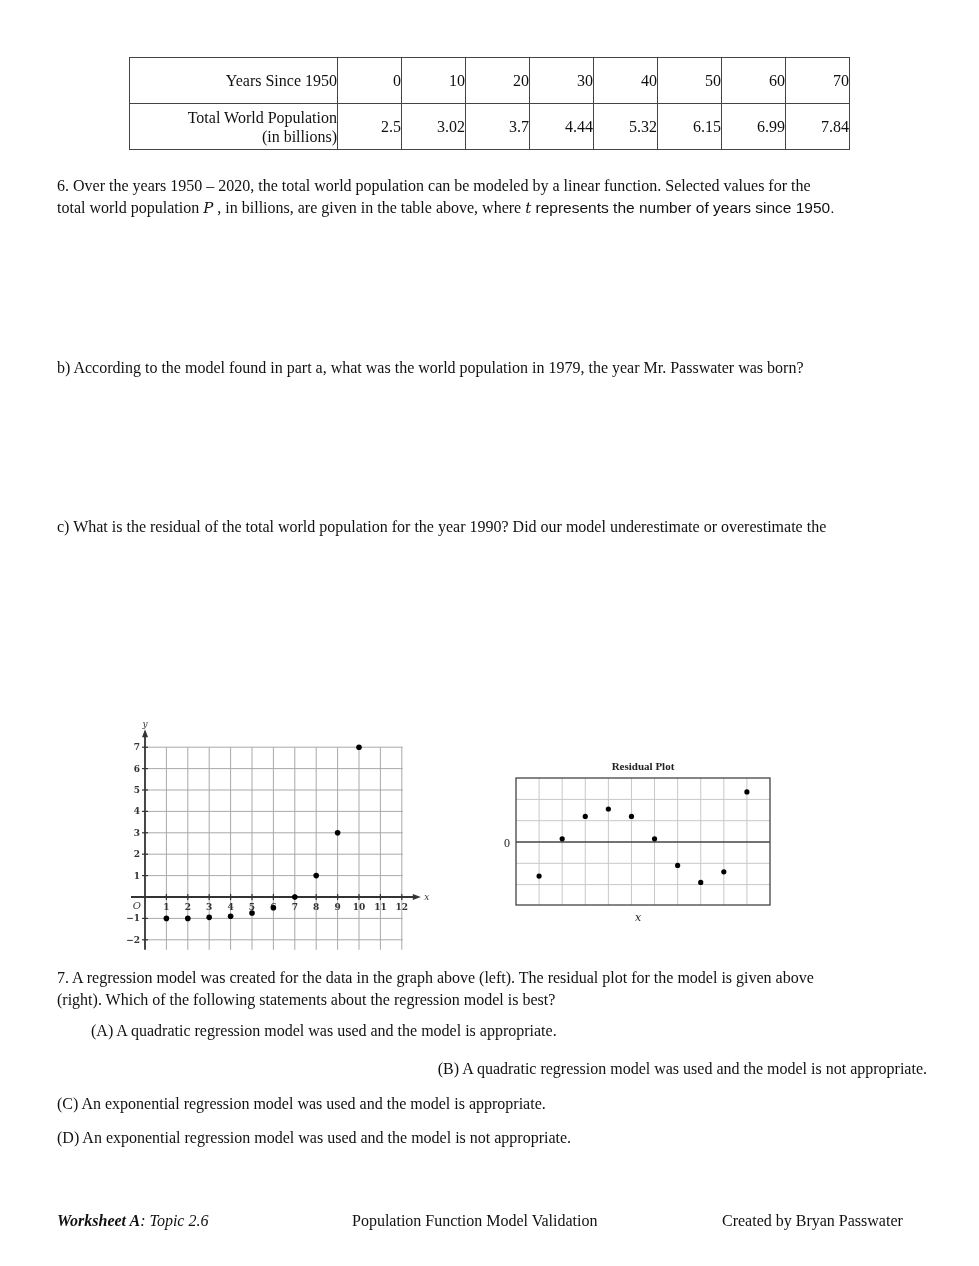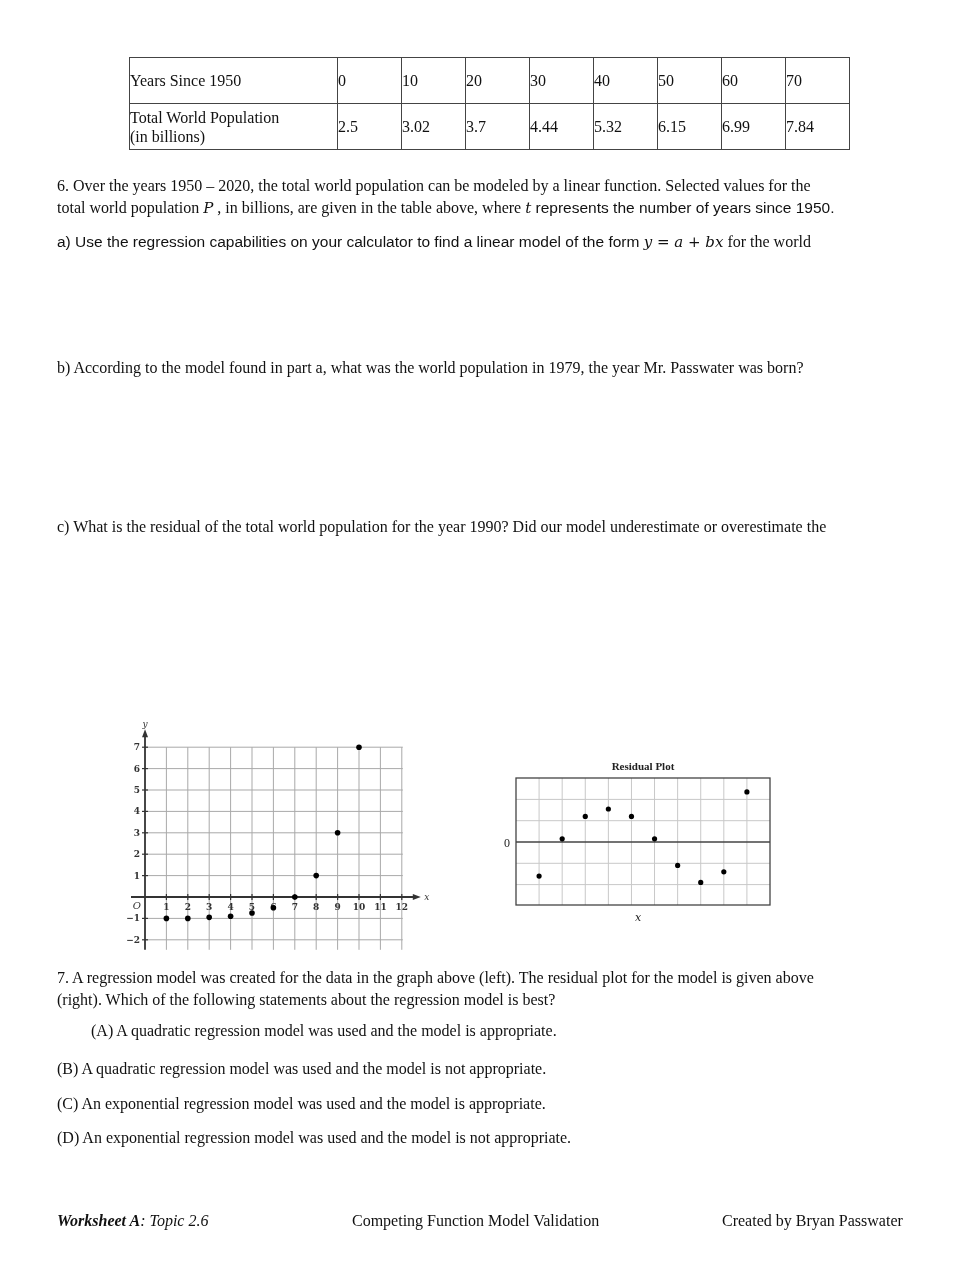--- a/index.html
+++ b/index.html
@@ -1,21 +1,21 @@
 <!DOCTYPE html>
 <html><head>
 <meta charset="utf-8">
 <style>
   html, body { margin: 0; padding: 0; background: #ffffff; }
   body { width: 979px; height: 1266px; position: relative; overflow: hidden;
          font-family: "Liberation Serif", serif; color: #111; }
   .abs { position: absolute; }
   table.pop { position: absolute; left: 129px; top: 57px; border-collapse: collapse;
               font-family: "Liberation Serif", serif; font-size: 16px; }
-  table.pop td { border: 1.5px solid #444; text-align: left; padding: 0; line-height: 19px; }
+  table.pop td { border: 1.5px solid #444; text-align: right; padding: 0; line-height: 19px; }
   table.pop tr.r1 td { height: 45px; }
   table.pop tr.r2 td { height: 45px; }
   table.pop td.hdr { width: 207px; }
   table.pop td.val { width: 63px; }
   .para { position: absolute; left: 57px; font-size: 16px; line-height: 22px; width: 870px; }
   .para .math { font-family: "DejaVu Serif", serif; font-style: italic; font-size: 15px; }
   .para .sans { font-family: "Liberation Sans", sans-serif; font-size: 15.5px; }
   .footer { position: absolute; top: 1212px; font-size: 16px; }
   svg text { font-family: "DejaVu Serif", serif; }
 </style>
@@ -51,21 +51,20 @@
   </tr>
 </tbody>
   </table>
 
 <div class="para" style="top:175px;">
   <div>6.  Over the years 1950 – 2020, the total world population can be modeled by a linear function.  Selected values for the</div>
   <div><span>total world population </span><span class="math">P</span><span> , in billions, are given in the table above, where </span><span class="math">t</span><span class="sans"> represents the number of years since 1950.</span></div>
 </div>
 
 <div class="para sans" style="top:231px; font-family:'Liberation Sans',sans-serif; font-size:15.5px;">
-  <div><span>a) Use the regression capabilities on your calculator to find a linear model of the form </span><span class="math">y = a + bx</span><span style="font-family:'Liberation Serif',serif;font-size:16px;"> for the world</span></div>
 </div>
 
 <div class="para" style="top:357px;">b)  According to the model found in part a, what was the world population in 1979, the year Mr. Passwater was born?</div>
 
 <div class="para" style="top:516px;">
   <div>c)  What is the residual of the total world population for the year 1990?  Did our model underestimate or overestimate the</div>
 </div>
 
 <svg class="abs" style="left:0;top:0;" width="979" height="1266">
   <g id="left-graph">
@@ -181,19 +180,19 @@
       <circle cx="723.8181818181818" cy="871.82" r="2.6" fill="#000"></circle>
       <circle cx="746.9090909090909" cy="791.9449999999999" r="2.6" fill="#000"></circle>
     </g>
 </svg>
 
 <div class="para" style="top:967px;">
   <div>7.  A regression model was created for the data in the graph above (left).  The residual plot for the model is given above</div>
   <div>(right).  Which of the following statements about the regression model is best?</div>
 </div>
 <div class="para" style="top:1020px;margin-left:34px;">(A)  A quadratic regression model was used and the model is appropriate.</div>
-<div class="para" style="top:1058px;">(B)  A quadratic regression model was used and the model is not appropriate.</div>
+<div class="para" style="top:1058px;text-align:right;">(B)  A quadratic regression model was used and the model is not appropriate.</div>
 <div class="para" style="top:1093px;">(C)  An exponential regression model was used and the model is appropriate.</div>
 <div class="para" style="top:1127px;">(D)  An exponential regression model was used and the model is not appropriate.</div>
 
 <div class="footer" style="left:57px;font-style:italic;"><b>Worksheet A</b><span>: Topic 2.6</span></div>
-<div class="footer" style="left:352px;">Competing Function Model Validation</div>
+<div class="footer" style="left:352px;">Population Function Model Validation</div>
 <div class="footer" style="left:722px;">Created by Bryan Passwater</div>
 
 </body></html>

